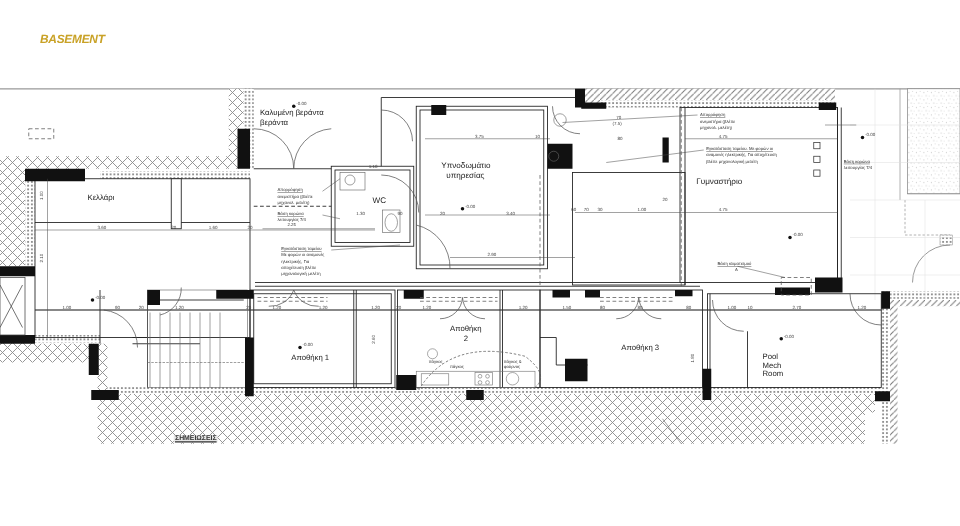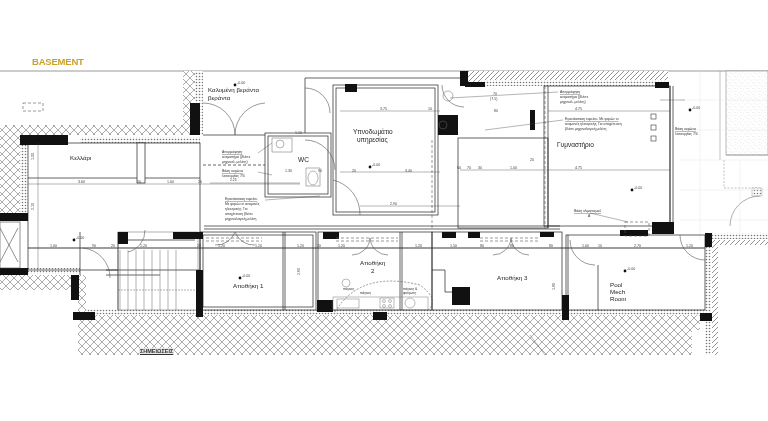--- a/index.html
+++ b/index.html
@@ -1,17 +1,17 @@
 <!DOCTYPE html>
 <html><head>
 <meta charset="utf-8">
 <style>
   html, body { margin:0; padding:0; background:#ffffff; }
   body { width:768px; height:421px; position:relative; overflow:hidden; font-family:"Liberation Sans", sans-serif; }
-  .title { position:absolute; left:32px; top:56px; font-size:9.5px; font-weight:bold; color:#c9a227; letter-spacing:-0.2px; }
+  .title { position:absolute; left:32px; top:26px; font-size:9.5px; font-weight:bold; color:#c9a227; letter-spacing:-0.2px;font-style:italic; }
   .plan { position:absolute; left:0; top:0; width:768px; height:421px; }
   .lbl { font-family:"Liberation Sans", sans-serif; fill:#222; }
   .dim { font-family:"Liberation Sans", sans-serif; fill:#444; font-size:3.6px; }
   .note { font-family:"Liberation Sans", sans-serif; fill:#333; font-size:3.4px; }
   .notes-title { position:absolute; left:139px; top:348px; font-size:5.5px; font-weight:bold; color:#333; text-decoration:underline; background:#e6e6e6; padding:0 1px; }
 </style>
 </head>
 <body>
 
 <div class="title">BASEMENT</div>

